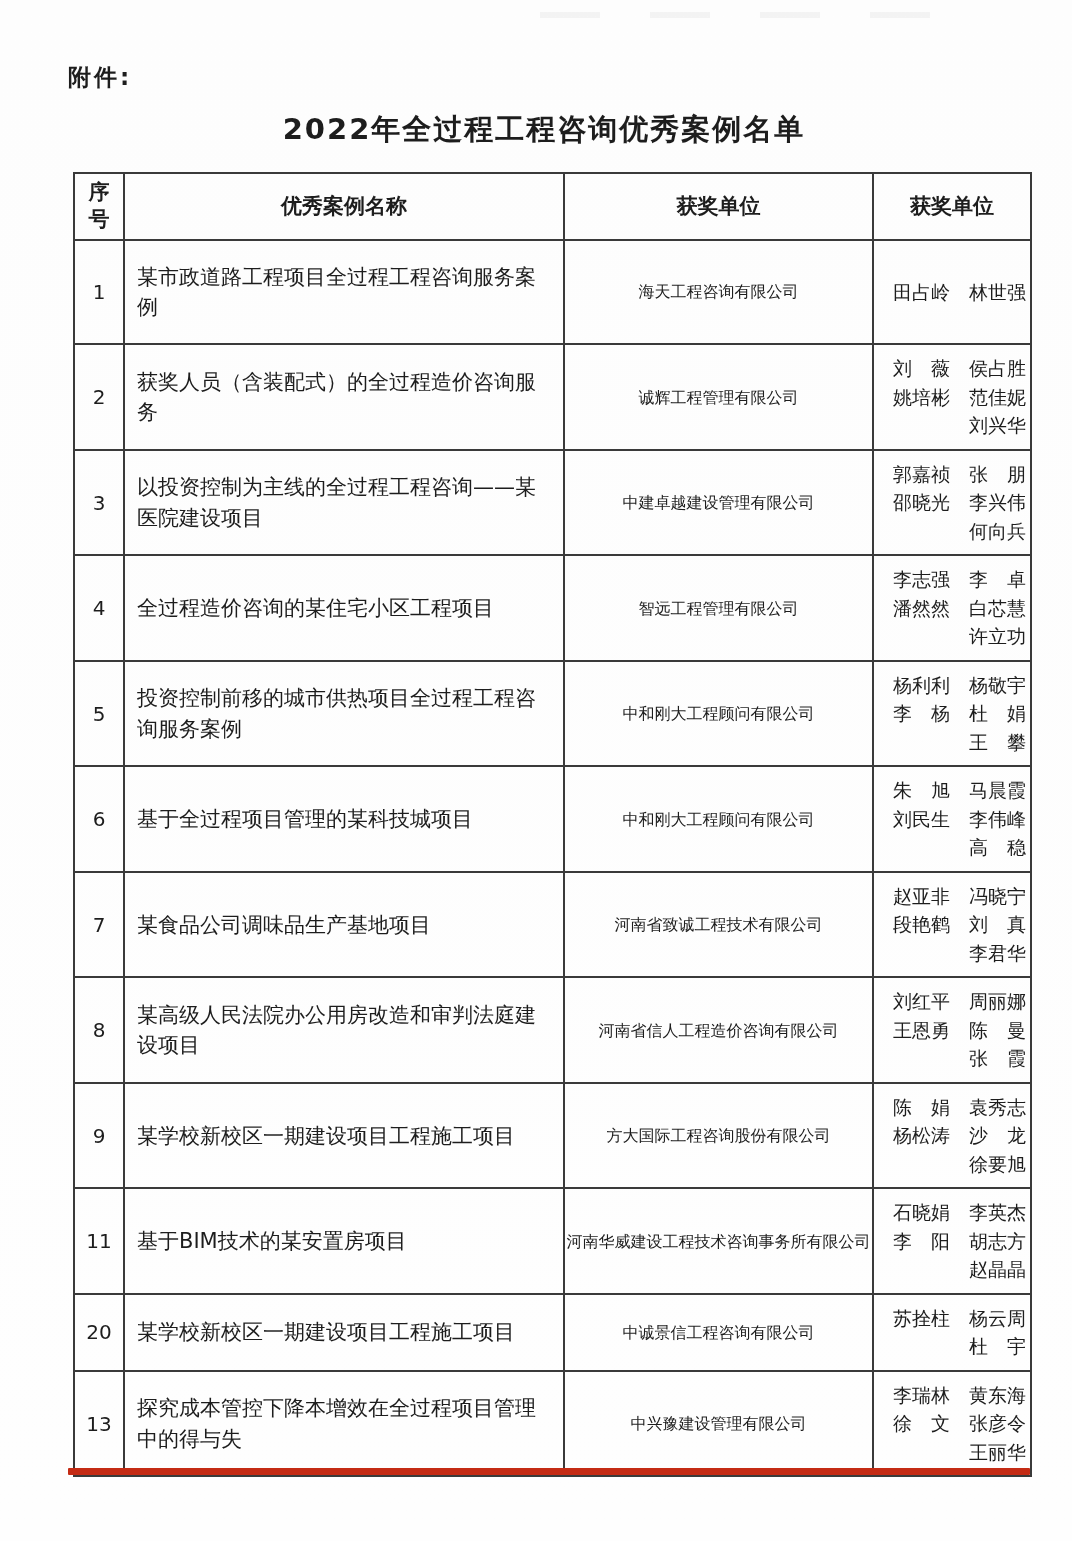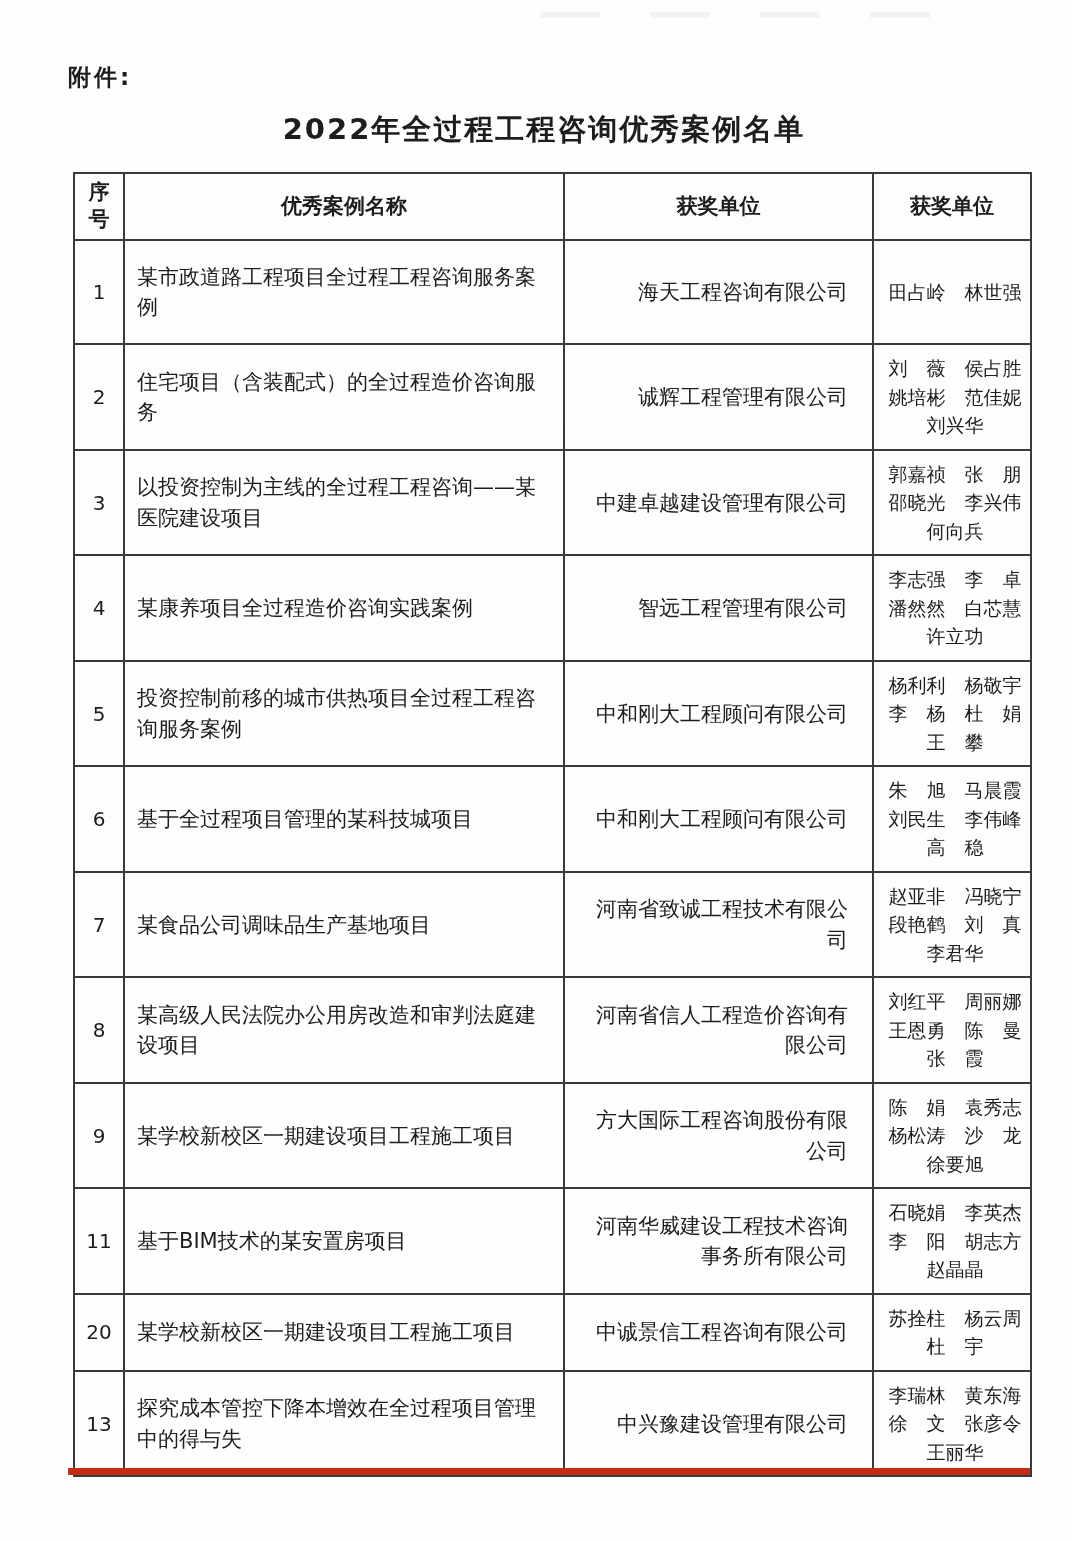--- a/index.html
+++ b/index.html
@@ -41,26 +41,26 @@
     white-space: pre-line; line-height: 1.3;
   }
   td.cell-index {
     text-align: center; font-size: 20px;
   }
   td.cell-case {
     font-size: 21px; padding: 21px 12px; line-height: 1.45;
     text-align: left;
   }
   td.cell-unit {
-    font-size: 21px; padding: 9px 24px; line-height: 1.45;
-    text-align: right;
+    font-size: 16px; padding: 9px 0; line-height: 1.45;
+    text-align: center;
   }
   td.cell-people {
     font-size: 19px; padding: 9px 4px 9px 10px; line-height: 1.5;
-    white-space: pre-line; text-align: center;
+    white-space: pre-line; text-align: right;
   }
   .red-underline {
     position: absolute; left: -5px; right: 0; bottom: 2px;
     height: 7px; background: #c42b14;
     border-radius: 1px;
   }
   .scan-smudge {
     position: absolute; top: 12px; left: 540px; width: 420px; height: 6px;
     background: repeating-linear-gradient(90deg, rgba(0,0,0,0.04) 0 60px, rgba(0,0,0,0) 60px 110px);
   }
@@ -93,37 +93,37 @@
       </thead>
       <tbody>
         <tr>
           <td class="cell-index">1</td>
           <td class="cell-case">某市政道路工程项目全过程工程咨询服务案例</td>
           <td class="cell-unit">海天工程咨询有限公司</td>
           <td class="cell-people">田占岭　林世强</td>
         </tr>
         <tr>
           <td class="cell-index">2</td>
-          <td class="cell-case">住宅项目（含装配式）的全过程造价咨询服务</td>
+          <td class="cell-case">获奖人员（含装配式）的全过程造价咨询服务</td>
           <td class="cell-unit">诚辉工程管理有限公司</td>
           <td class="cell-people">刘　薇　侯占胜
 姚培彬　范佳妮
 刘兴华</td>
         </tr>
         <tr>
           <td class="cell-index">3</td>
           <td class="cell-case">以投资控制为主线的全过程工程咨询——某医院建设项目</td>
           <td class="cell-unit">中建卓越建设管理有限公司</td>
           <td class="cell-people">郭嘉祯　张　朋
 邵晓光　李兴伟
 何向兵</td>
         </tr>
         <tr>
           <td class="cell-index">4</td>
-          <td class="cell-case">某康养项目全过程造价咨询实践案例</td>
+          <td class="cell-case">全过程造价咨询的某住宅小区工程项目</td>
           <td class="cell-unit">智远工程管理有限公司</td>
           <td class="cell-people">李志强　李　卓
 潘然然　白芯慧
 许立功</td>
         </tr>
         <tr>
           <td class="cell-index">5</td>
           <td class="cell-case">投资控制前移的城市供热项目全过程工程咨询服务案例</td>
           <td class="cell-unit">中和刚大工程顾问有限公司</td>
           <td class="cell-people">杨利利　杨敬宇

